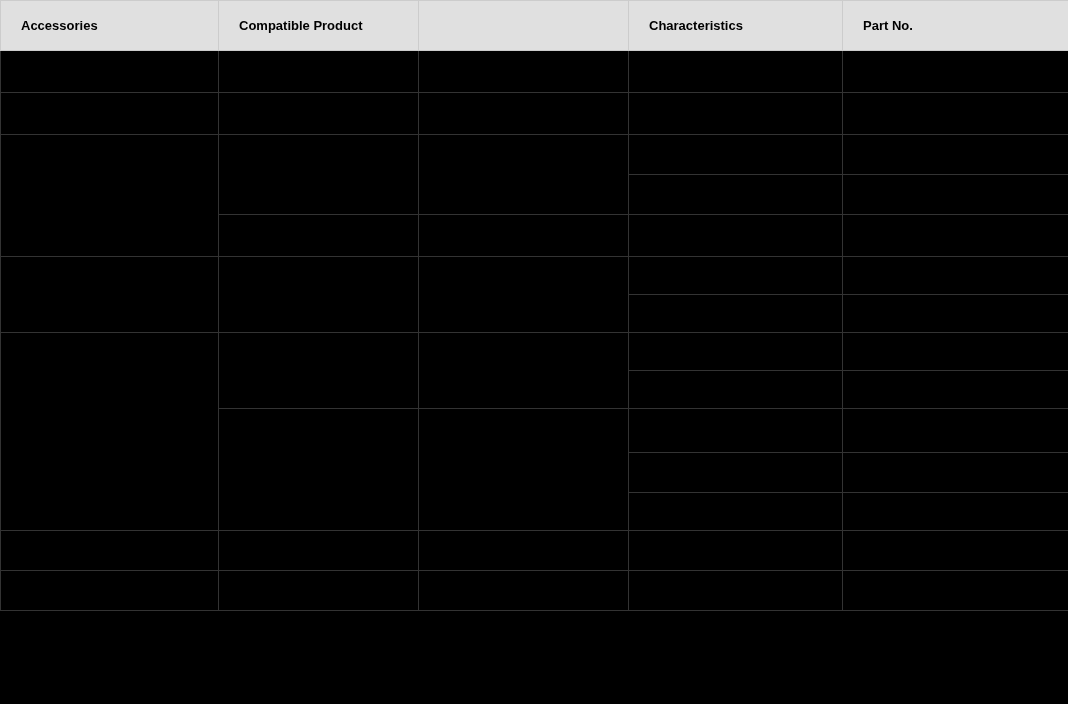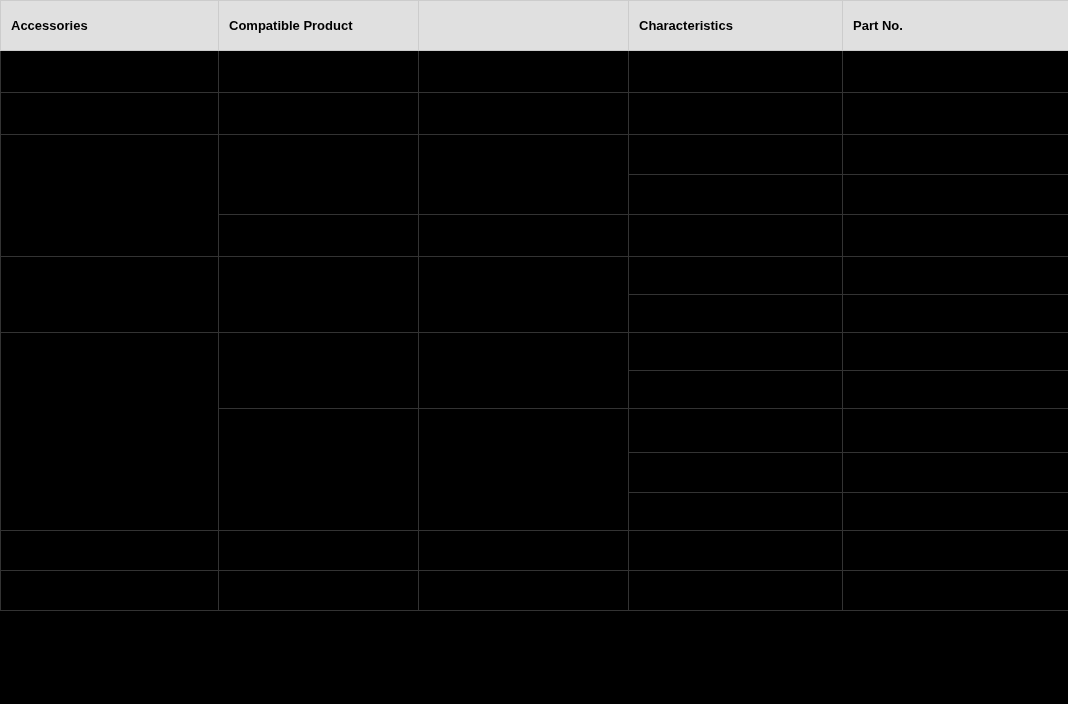--- a/index.html
+++ b/index.html
@@ -25,21 +25,21 @@
     table {
       width: 100%;
       border-collapse: collapse;
       table-layout: fixed;
     }
 
     thead th {
       background-color: #e0e0e0;
       color: #000;
       font-weight: bold;
-      padding: 8px 10px;
+      padding: 8px 20px;
       text-align: left;
       border: 1px solid #ccc;
       height: 50px;
       vertical-align: middle;
     }
 
     tbody td {
       background-color: #000;
       color: #fff;
       border: 1px solid #333;

